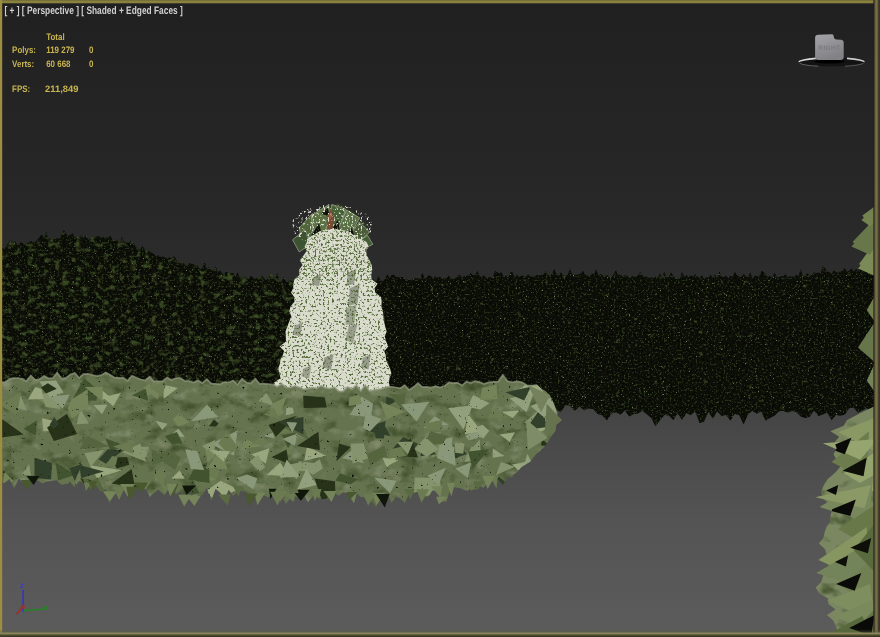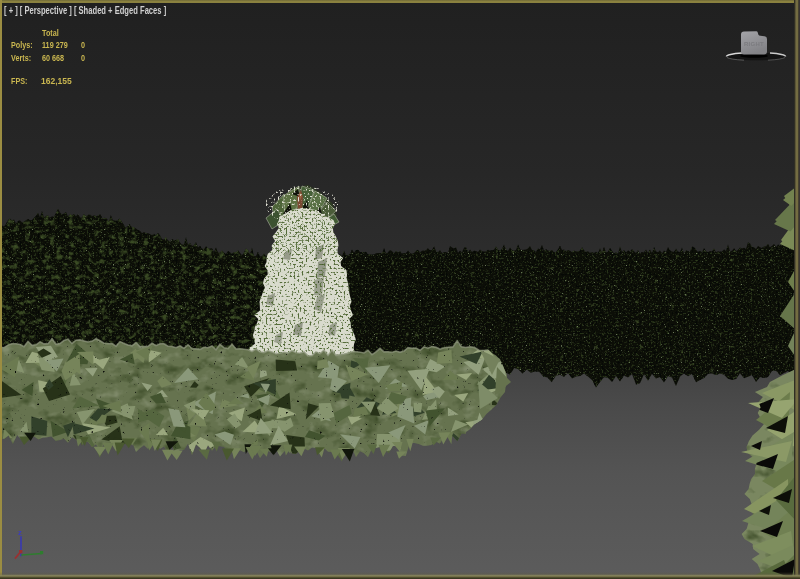--- a/index.html
+++ b/index.html
@@ -420,13 +420,13 @@
     <div id="bBot"></div>
 <div class="t" id="lbl">[ + ] [ Perspective ] [ Shaded + Edged Faces ]</div>
 <div class="t y" style="left:42px;top:28px">Total</div>
 <div class="t y" style="left:11px;top:40px">Polys:</div>
 <div class="t y" style="left:42px;top:40px">119 279</div>
 <div class="t y" style="left:81px;top:40px">0</div>
 <div class="t y" style="left:11px;top:53px">Verts:</div>
 <div class="t y" style="left:42px;top:53px">60 668</div>
 <div class="t y" style="left:81px;top:53px">0</div>
 <div class="t y" style="left:11px;top:76px">FPS:</div>
-<div class="t y" style="left:41px;top:76px;transform:none">162,155</div>
+<div class="t y" style="left:41px;top:76px;transform:none">211,849</div>
 </div>
 </body></html>

